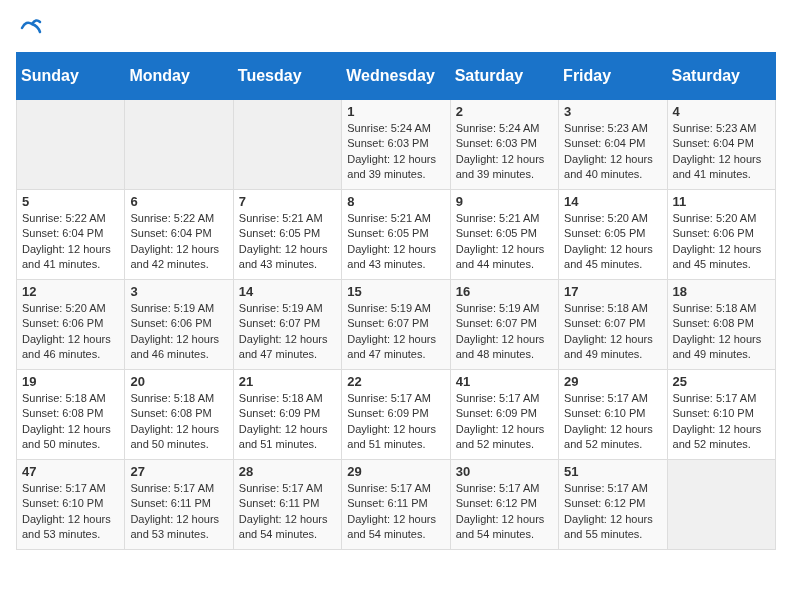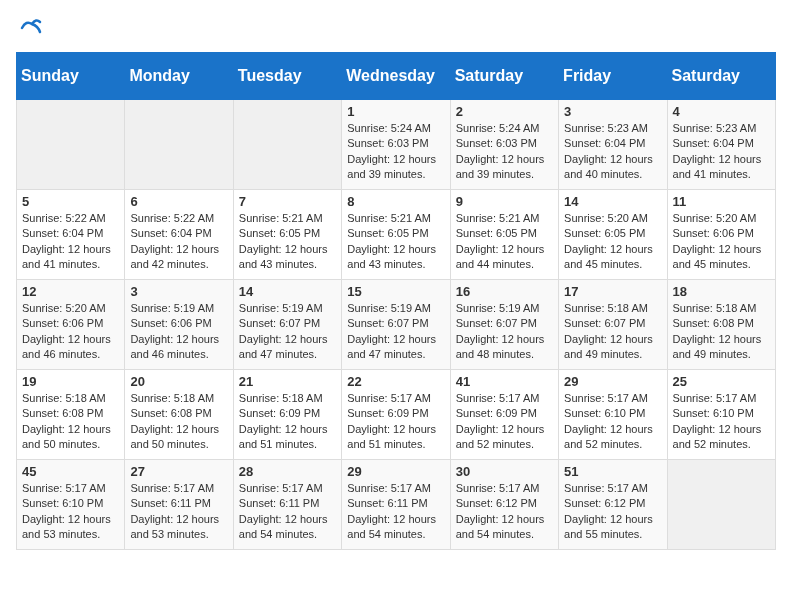--- a/index.html
+++ b/index.html
@@ -304,21 +304,21 @@
         <td>
           <div class="day-num">25</div>
           <div class="day-info" style="white-space: pre-line;">Sunrise: 5:17 AM
 Sunset: 6:10 PM
 Daylight: 12 hours
 and 52 minutes.</div>
         </td>
       </tr>
       <tr>
         <td>
-          <div class="day-num">45</div>
+          <div class="day-num">47</div>
           <div class="day-info" style="white-space: pre-line;">Sunrise: 5:17 AM
 Sunset: 6:10 PM
 Daylight: 12 hours
 and 53 minutes.</div>
         </td>
         <td>
           <div class="day-num">27</div>
           <div class="day-info" style="white-space: pre-line;">Sunrise: 5:17 AM
 Sunset: 6:11 PM
 Daylight: 12 hours

